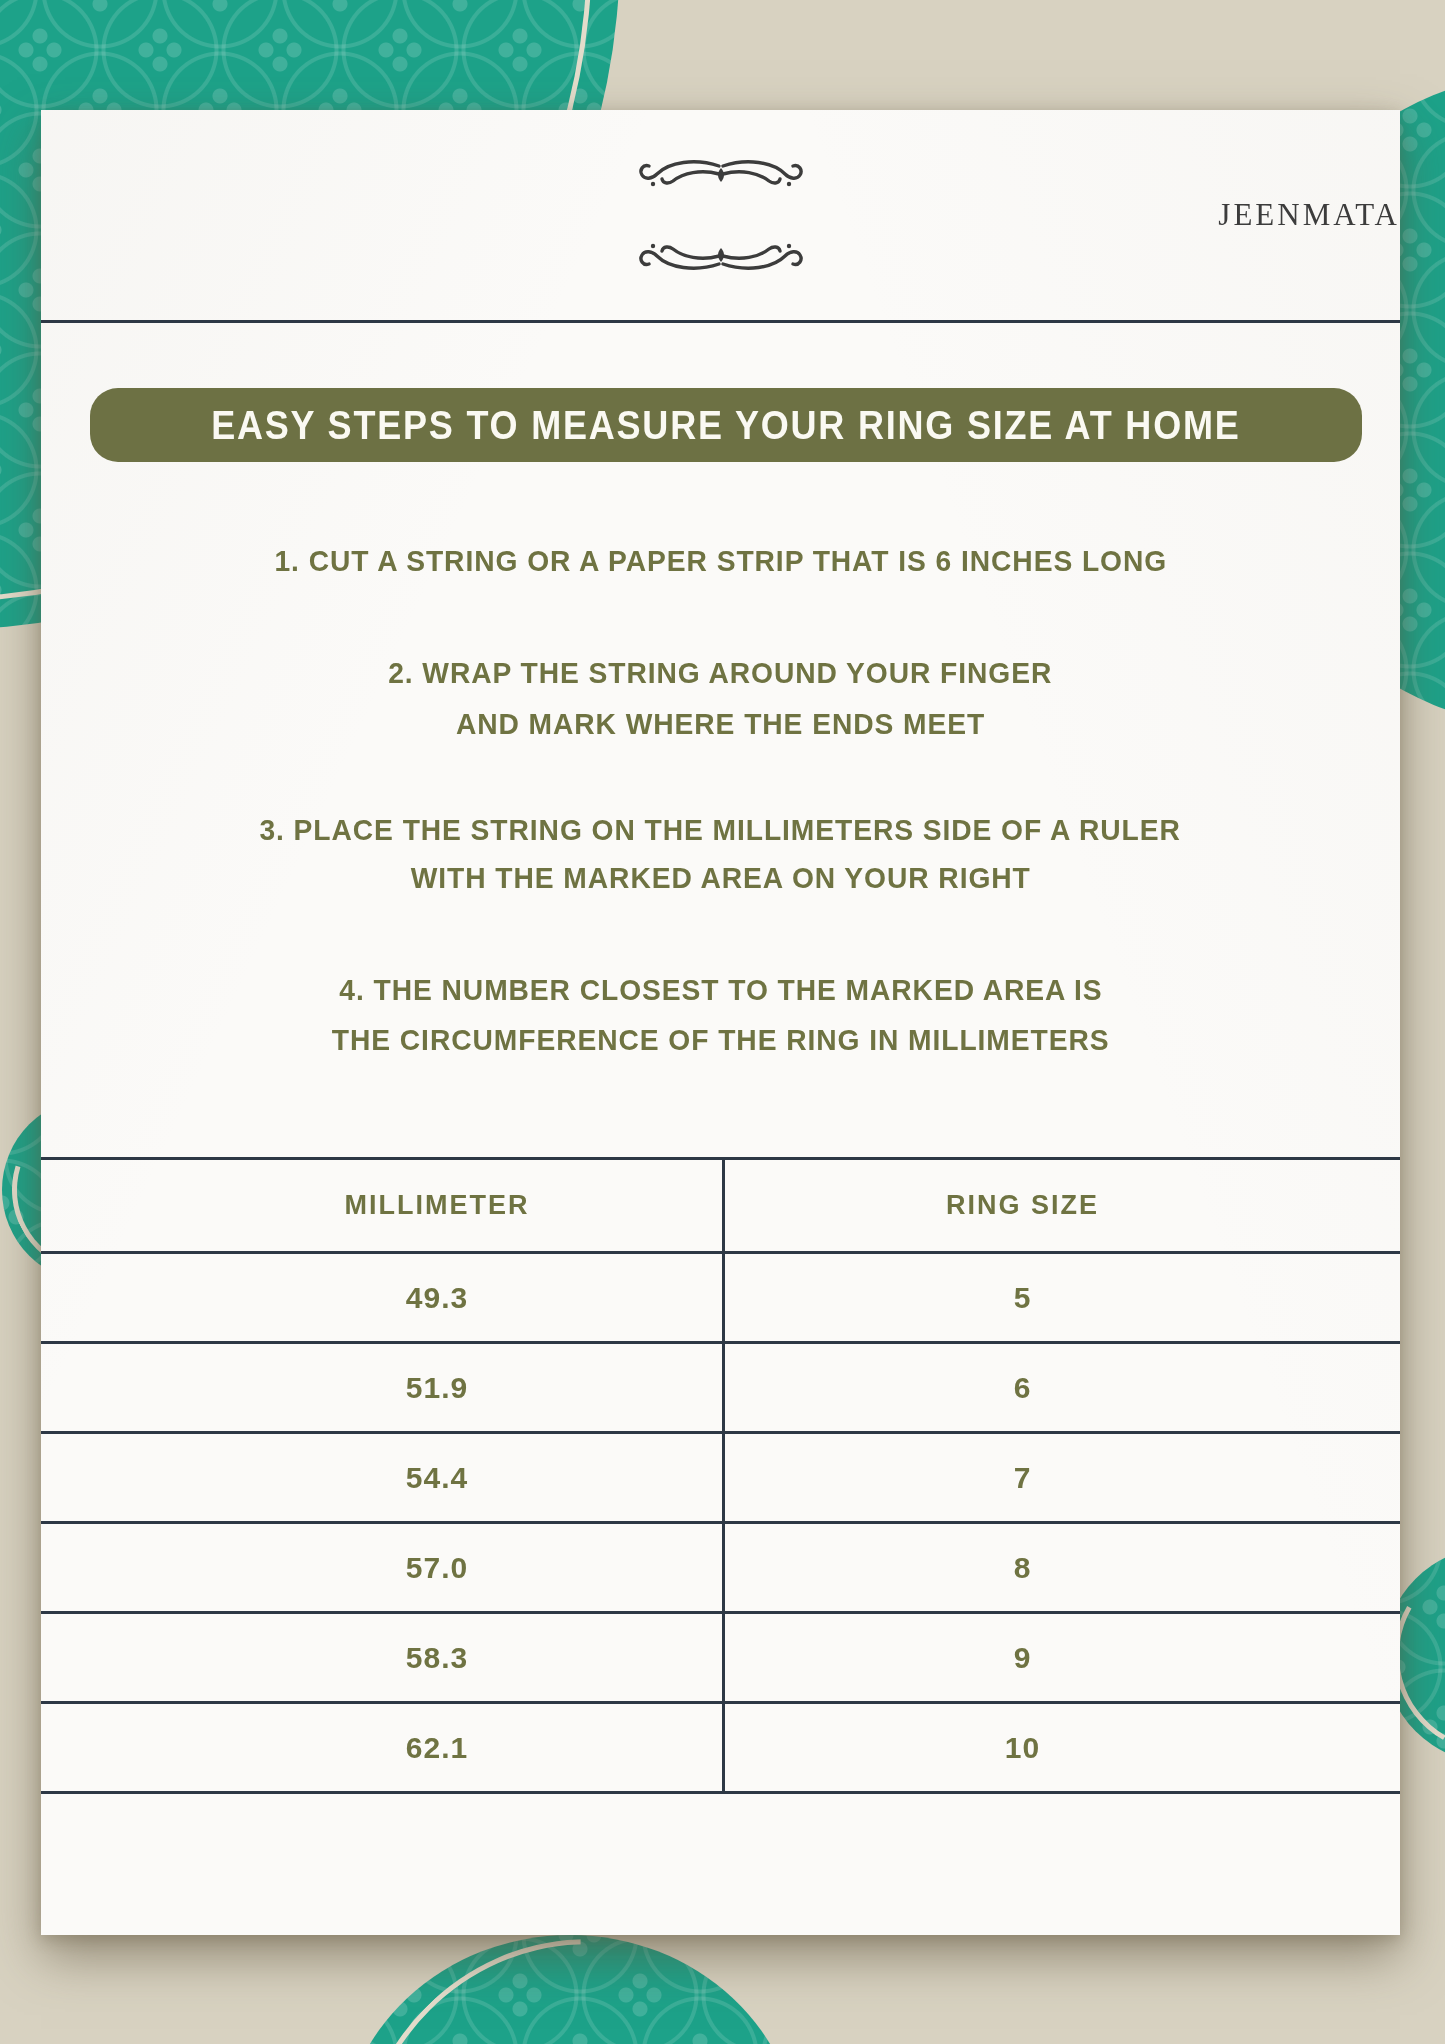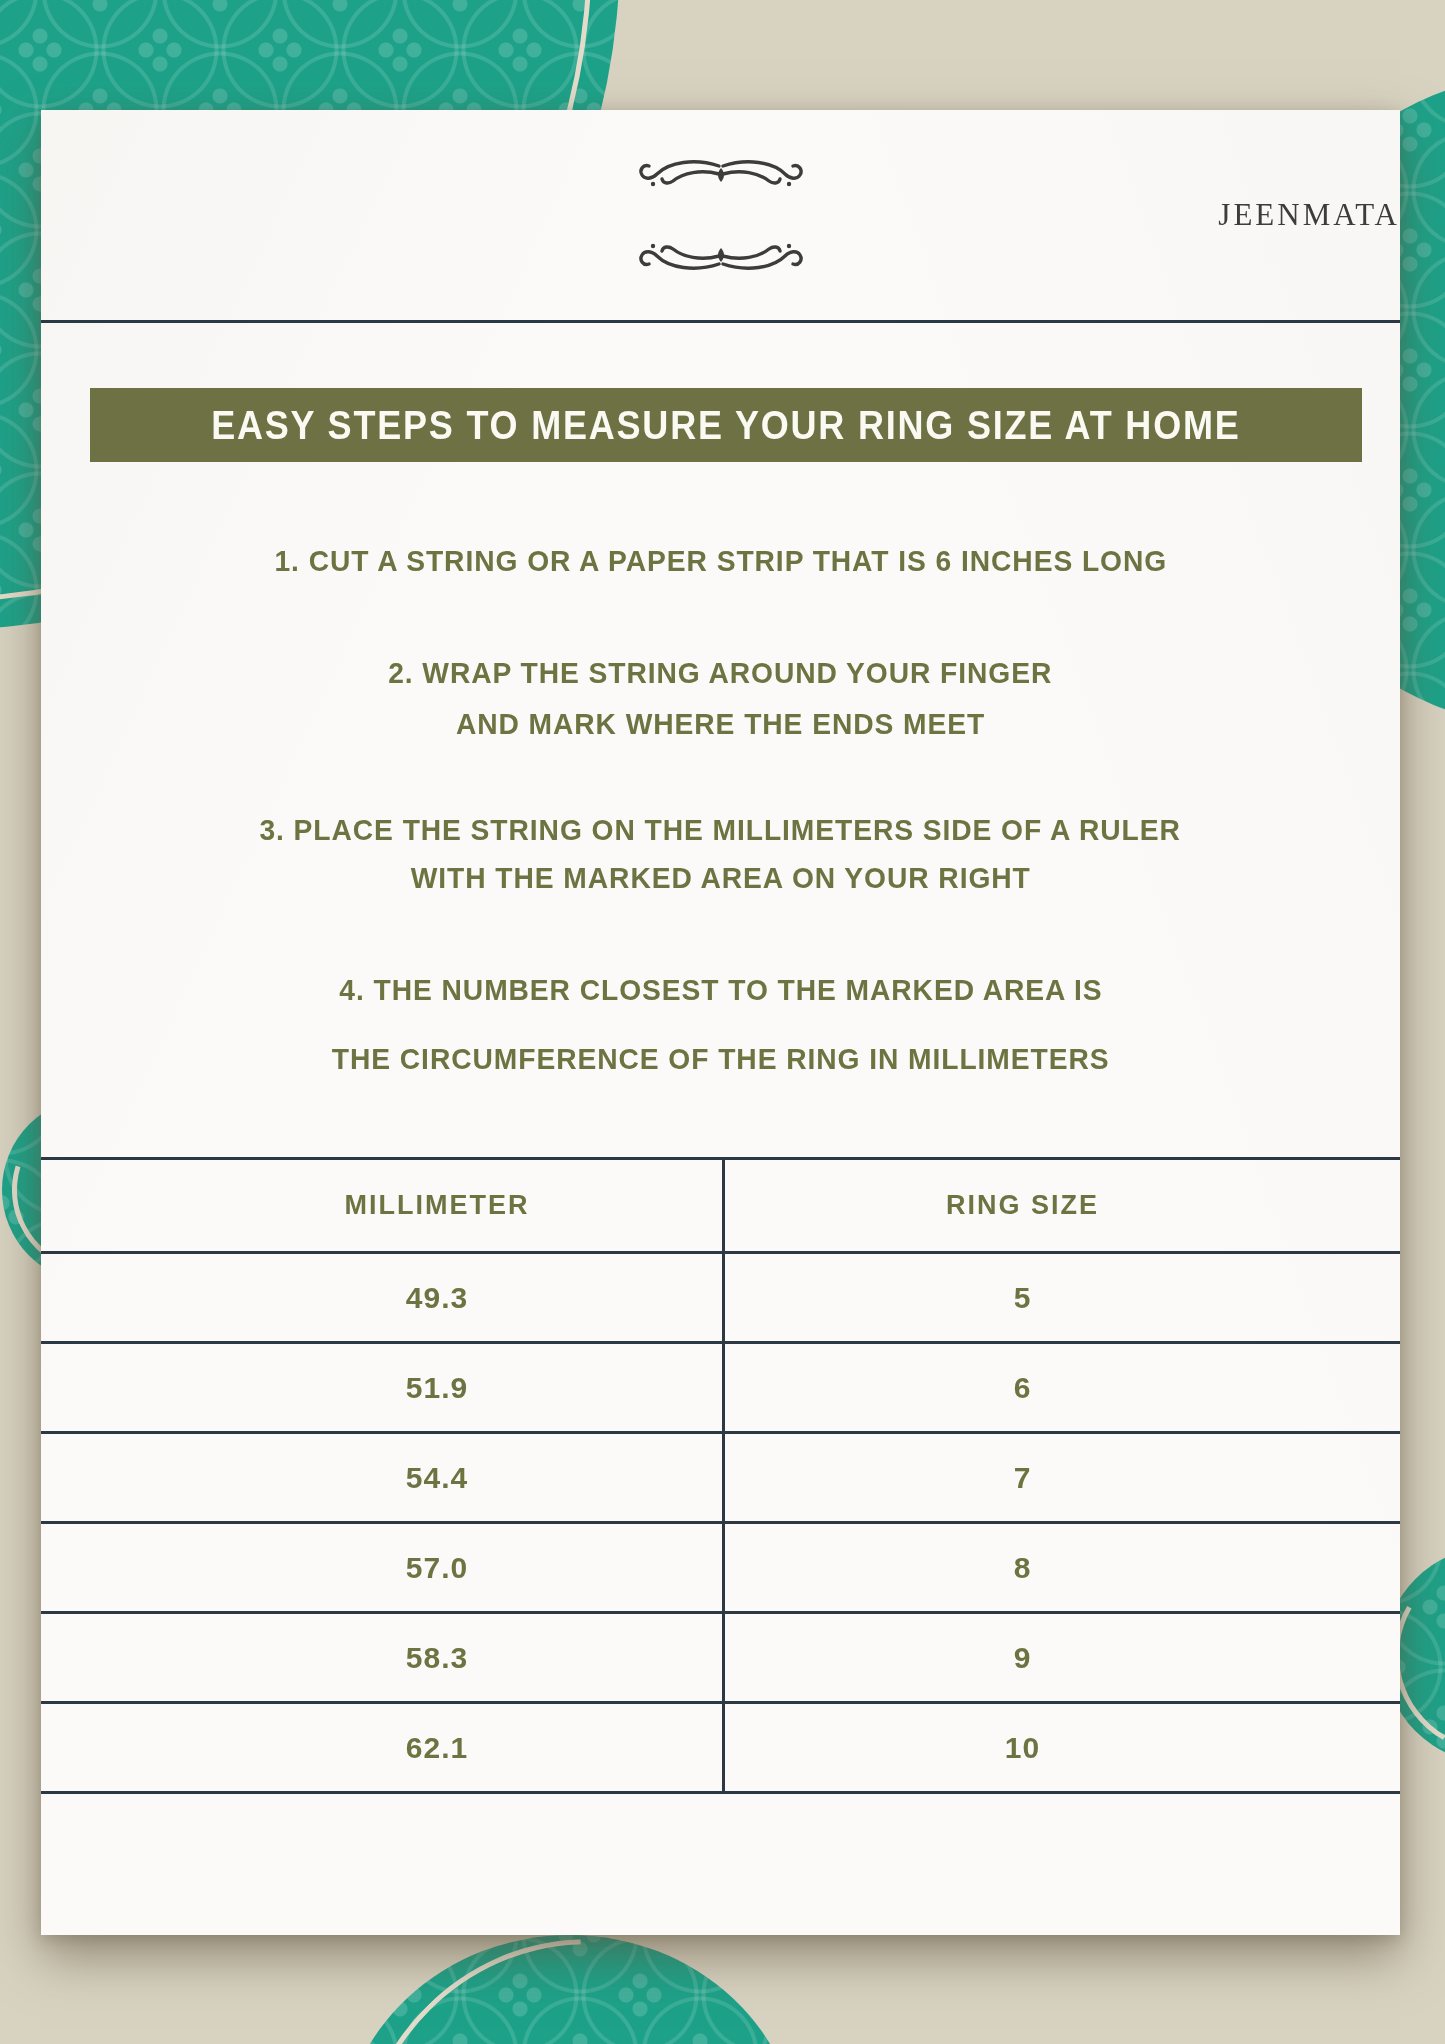--- a/index.html
+++ b/index.html
@@ -56,35 +56,35 @@
   .flourish.flip{transform:scaleY(-1);}
   .brand{
     font-family:"Liberation Serif", serif;font-size:31px;letter-spacing:3px;
     color:#3c3c3c;line-height:42px;
   }
   .logo-sep{position:absolute;left:0;top:210px;width:100%;height:3px;background:#2d3845;}
 
   
   .banner{
     position:absolute;left:49px;top:278px;width:1272px;height:74px;
-    background:#6d7144;display:flex;align-items:center;justify-content:center;
+    background:#6d7144;display:flex;align-items:center;justify-content:center;border-radius:28px;
   }
   .banner-text{
     color:#faf9f2;font-size:40px;font-weight:700;letter-spacing:2px;
     display:inline-block;transform:scaleX(.90);white-space:nowrap;
   }
 
   
   .step-line{
     position:absolute;left:0;width:100%;height:40px;line-height:40px;text-align:center;
     color:#6f7342;font-weight:700;font-size:30px;letter-spacing:1px;white-space:nowrap;
   }
   .step-line .squeeze{display:inline-block;transform:scaleX(.94);white-space:nowrap;}
   .sl1{top:431px;} .sl2{top:543px;} .sl3{top:594px;}
-  .sl4{top:700px;} .sl5{top:748px;} .sl6{top:860px;} .sl7{top:910px;margin-top:19px;}
+  .sl4{top:700px;} .sl5{top:748px;} .sl6{top:860px;} .sl7{top:910px;}
 
   
   .size-table{
     position:absolute;left:0;top:1047px;width:100%;
     border-top:3px solid #2d3845;
   }
   .trow{
     display:flex;box-sizing:border-box;height:90px;border-bottom:3px solid #2d3845;
   }
   .trow.thead{height:94px;}

